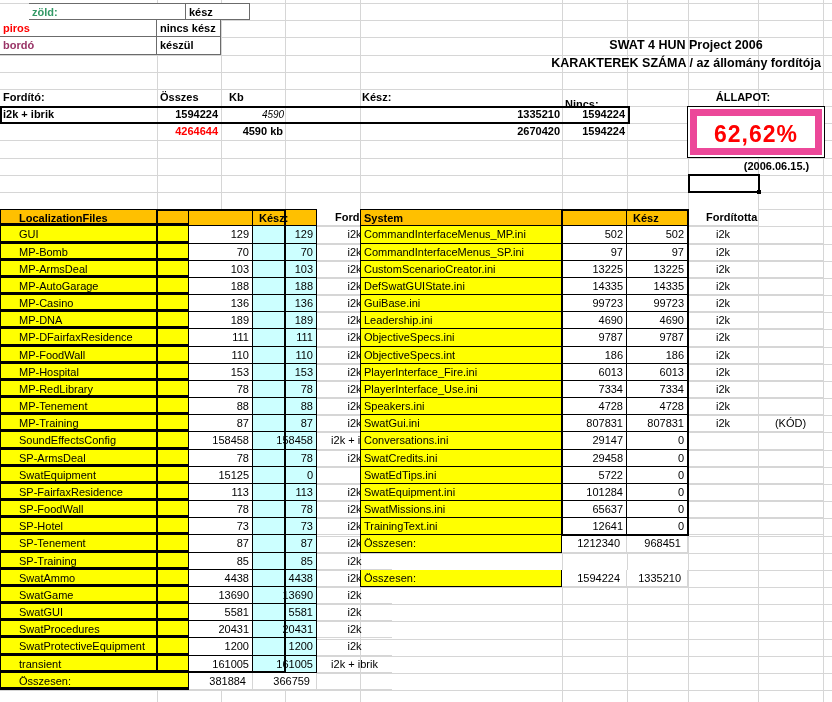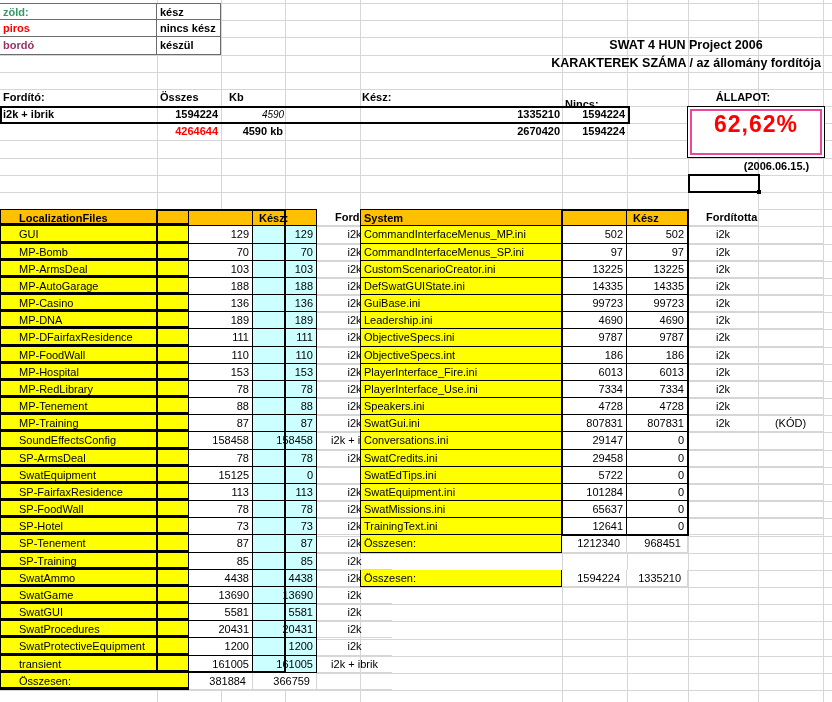--- a/index.html
+++ b/index.html
@@ -18,34 +18,34 @@
   .hgrid{position:absolute;left:0;right:0;top:3px;bottom:0;
     background:repeating-linear-gradient(to bottom,var(--grid) 0 1px,transparent 1px 17.18px);
     z-index:0;}
   .vline{position:absolute;top:0;bottom:0;width:1px;background:var(--grid);z-index:0;}
   
   .lgrow{position:absolute;left:0;display:flex;height:var(--rh);z-index:2;}
   .lga,.lgb{box-sizing:border-box;line-height:16px;padding-left:3px;font-weight:bold;
     border-right:1px solid #6b6b6b;border-bottom:1px solid #6b6b6b;background:#fff;}
   .lga{width:157px;} .lgb{width:64px;}
   .bt{border-top:1px solid #6b6b6b;}
-  .c-green{color:var(--green);} .c-red{color:var(--red);} .c-bordo{color:var(--bordo);}
+  .c-green{color:var(--green);margin-left:29px;} .c-red{color:var(--red);} .c-bordo{color:var(--bordo);}
   
   .title{position:absolute;left:540px;width:292px;text-align:center;font-weight:bold;
     font-size:12.5px;line-height:var(--rh);z-index:2;white-space:nowrap;}
   
   .abs{position:absolute;line-height:var(--rh);z-index:2;white-space:nowrap;box-sizing:border-box;}
   .bold{font-weight:bold;}
   .rt{text-align:right;} .ctr{text-align:center;margin-left:20px;}
   .sumbox{position:absolute;left:0;top:105.6px;width:630px;height:18.2px;
     border:2px solid #000;box-sizing:border-box;z-index:3;pointer-events:none;}
   .statusbox{position:absolute;left:687px;top:105.5px;width:138px;height:52px;
     border:1px solid #000;background:#fff;box-sizing:border-box;z-index:2;}
   .statusbox .inner{position:absolute;left:2px;right:2px;top:2px;bottom:2px;
-    border:2px solid #ec4899;display:flex;align-items:flex-start;justify-content:center;}
+    border:7px solid #ec4899;display:flex;align-items:flex-end;justify-content:center;}
   .pct{color:var(--red);font-weight:bold;font-size:23px;letter-spacing:1px;}
   .selcell{position:absolute;left:688px;top:174.4px;width:72px;height:18.6px;
     border:2px solid #000;background:#fff;box-sizing:border-box;z-index:2;}
   .selcell .handle{position:absolute;right:-3px;bottom:-3px;width:4px;height:4px;background:#000;}
   
   .tbl{position:absolute;top:209.16px;z-index:1;}
   #left-table{left:0;} #right-table{left:360px;}
   .trow{display:flex;height:var(--rh);}
   .tc{box-sizing:border-box;line-height:16px;overflow:hidden;white-space:nowrap;}
   

